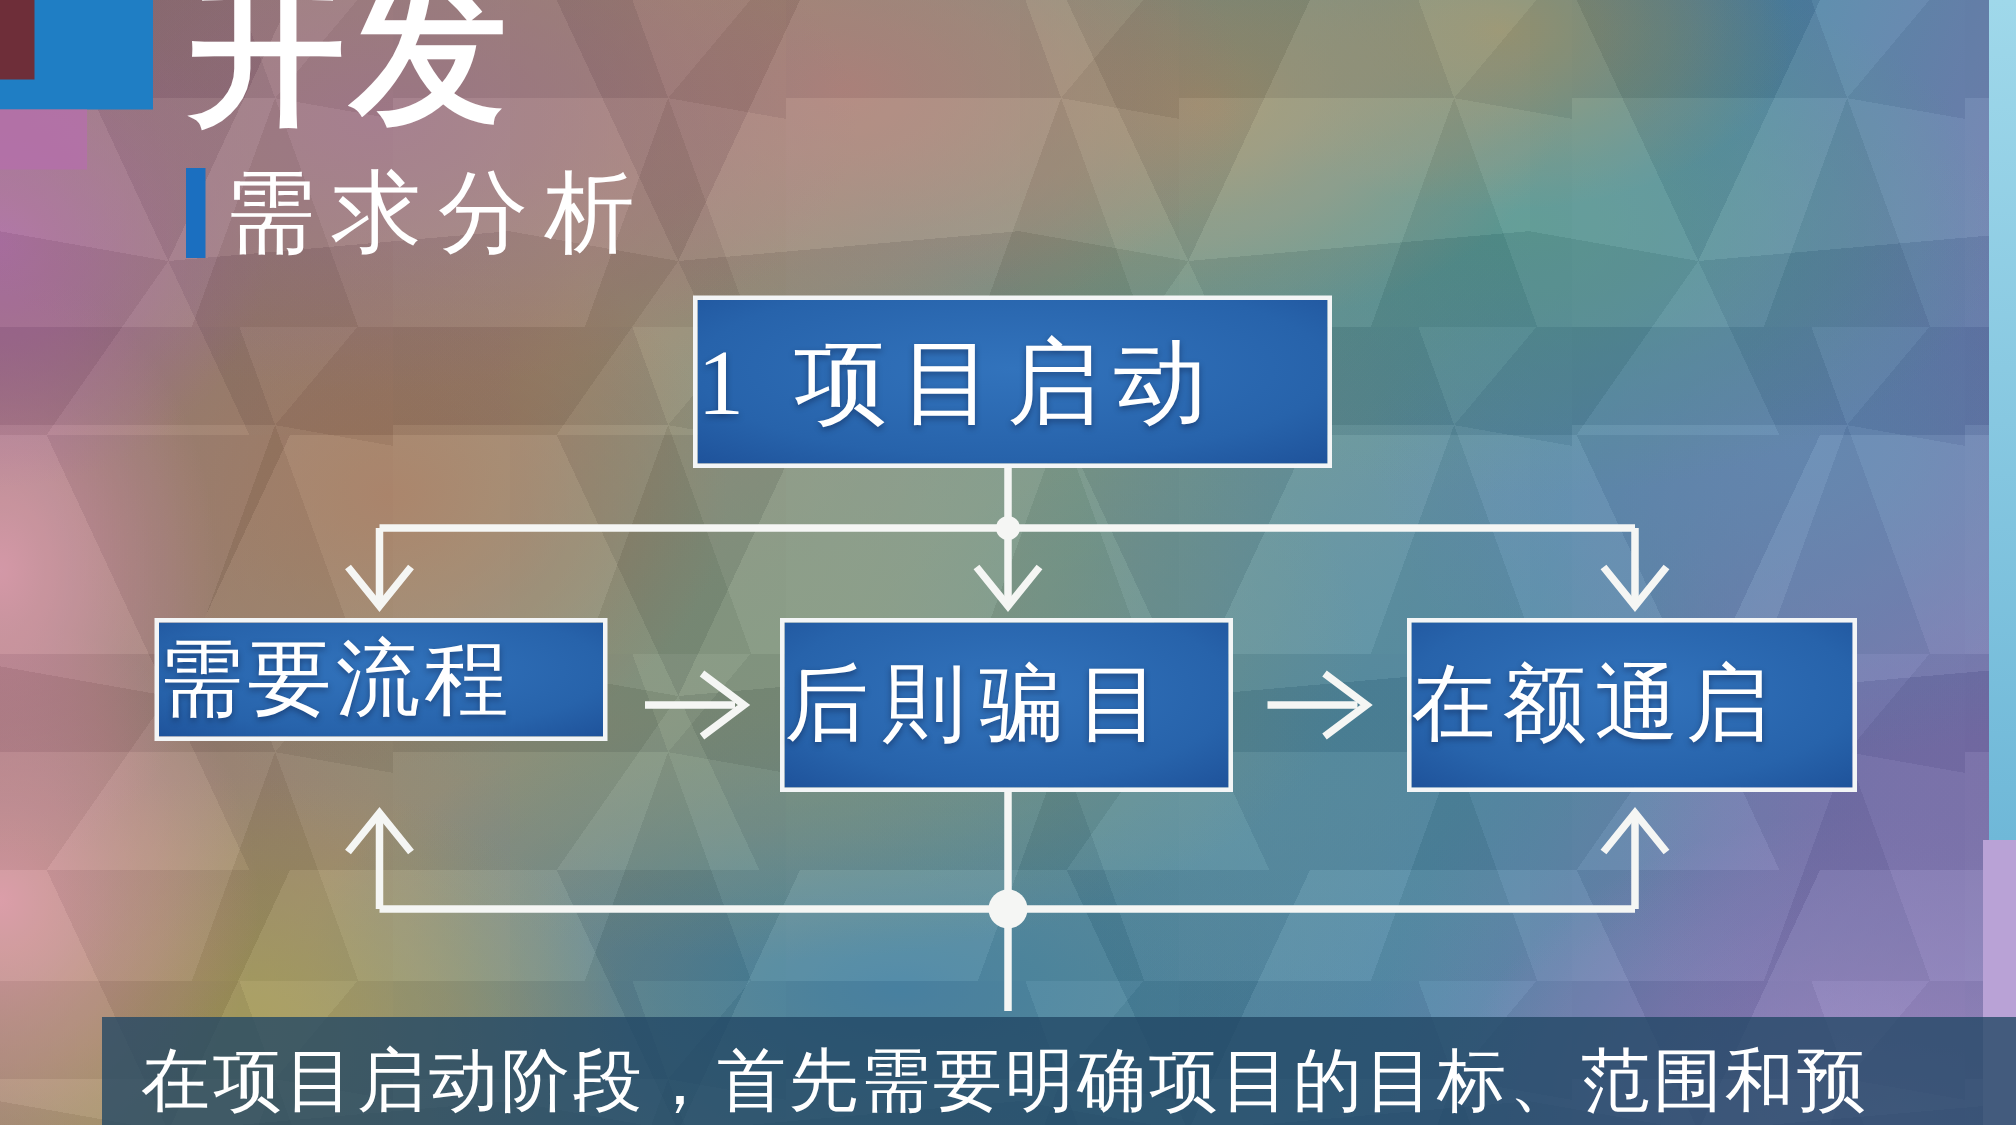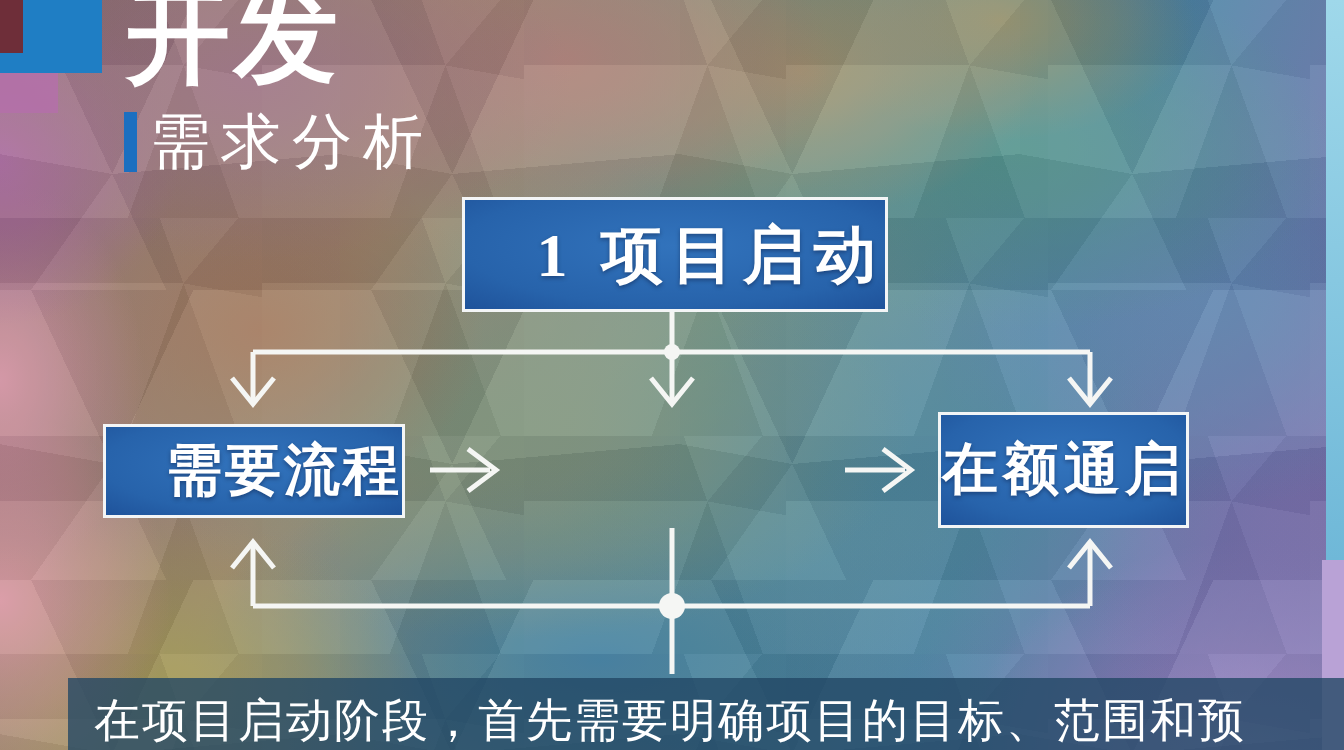--- a/index.html
+++ b/index.html
@@ -59,27 +59,27 @@
   .subtitle-bar { position:absolute; left:124px; top:112px; width:13px; height:60px; background:#1b6fc0; }
   .subtitle {
     position:absolute; left:150px; top:102px;
     font-size:60px; letter-spacing:11px; color:#fff;font-family:Liberation Mono, monospace;
   }
   
   .node {
     position:absolute; box-sizing:border-box;
     border:3px solid #f3f5f6;
     background:radial-gradient(120% 130% at 50% 42%, #3273bc 0%, #2763ab 42%, #16428a 80%, #0f3674 100%);
-    display:flex; align-items:center; justify-content:flex-end;
-    color:#fff; text-shadow:0 2px 4px rgba(0,0,30,.35);font-weight:bold;
+    display:flex; align-items:center; justify-content:flex-start;
+    color:#fff; text-shadow:0 2px 4px rgba(0,0,30,.35);
   }
   .node-start { left:462px; top:197px; width:426px; height:115px; font-size:62px; letter-spacing:9px; }
-  .node-a { left:103px; top:424px; width:302px; height:94px; font-size:56px; letter-spacing:3px; }
+  .node-a { left:103px; top:412px; width:302px; height:82px; font-size:56px; letter-spacing:3px; }
   .node-b { left:520px; top:412px; width:302px; height:116px; font-size:56px; letter-spacing:9px; }
-  .node-c { left:938px; top:412px; width:251px; height:116px; font-size:56px; letter-spacing:5px; }
+  .node-c { left:938px; top:412px; width:300px; height:116px; font-size:56px; letter-spacing:5px; }
   
   .connectors { position:absolute; inset:0; }
   .connectors path, .connectors line {
     stroke:#f5f6f4; stroke-width:5; fill:none; stroke-linejoin:miter;
   }
   .connectors circle { fill:#f5f6f4; stroke:none; }
   
   .footer-bar {
     position:absolute; left:68px; top:678px; width:1320px; height:72px;
     background:rgba(33,70,100,0.78);
@@ -149,20 +149,23 @@
     <path d="M672 528 V674"></path>
     <circle cx="672" cy="606" r="13"></circle>
   </svg>
 
   <div class="node node-start">
     <span>1 项目启动</span>
   </div>
   <div class="node node-a">
     <span>需要流程</span>
   </div>
+  <div class="node node-b">
+    <span>后則骗目</span>
+  </div>
   <div class="node node-c">
     <span>在额通启</span>
   </div>
 
   <div class="footer-bar">
     <div class="footer-text">在项目启动阶段，首先需要明确项目的目标、范围和预</div>
   </div>
 
 </div>
 

